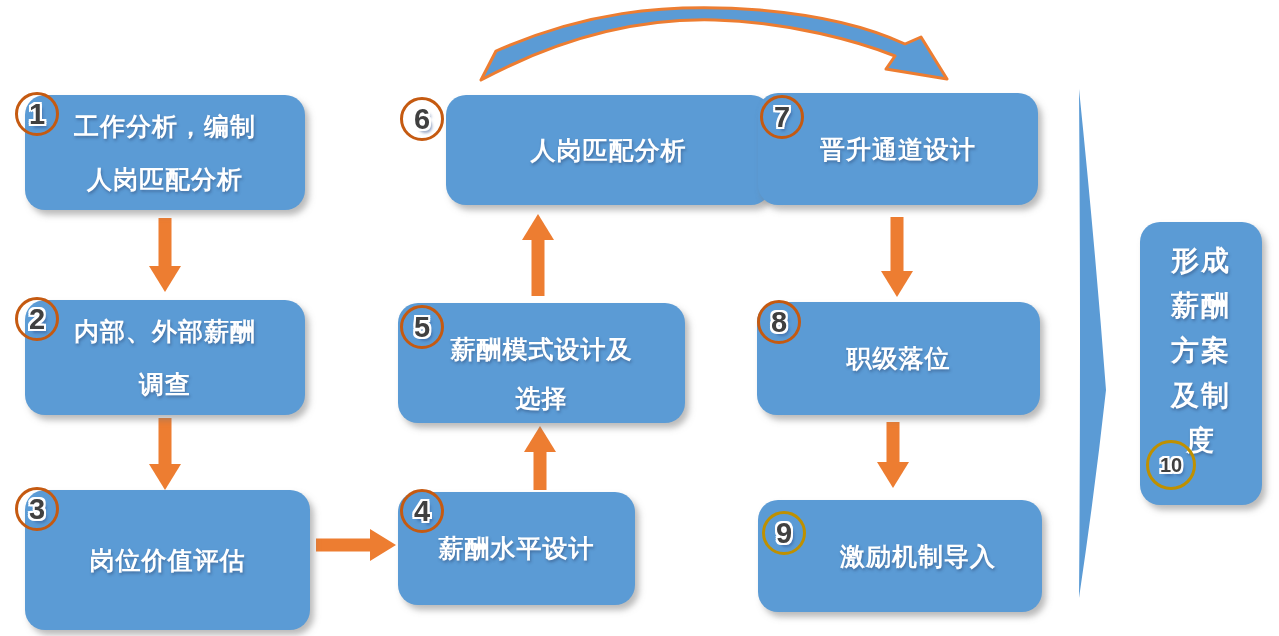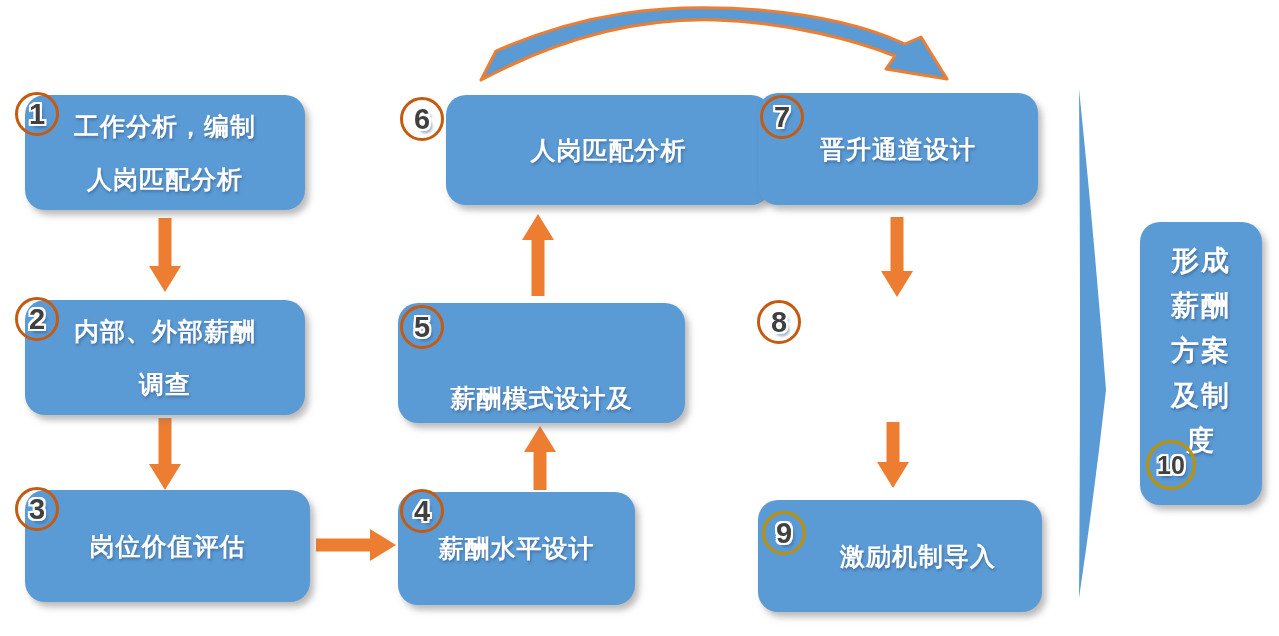--- a/index.html
+++ b/index.html
@@ -38,21 +38,21 @@
     font-size:25px;font-weight:bold;
     color:var(--step-text);
     line-height:53px;
     letter-spacing:1px;
     text-shadow:1px 2px 3px rgba(40,60,100,.45);
   }
   .line:empty{display:none;}
   
   .b1{left:25px;top:95px;width:280px;height:115px;}
   .b2{left:25px;top:300px;width:280px;height:115px;align-items:center;}
-  .b3{left:25px;top:490px;width:285px;height:112px;}
+  .b3{left:25px;top:490px;width:285px;height:140px;}
   .b4{left:398px;top:492px;width:237px;height:113px;}
   .b5{left:398px;top:303px;width:287px;height:120px;align-items:flex-end;}
   .b5 .line{line-height:49px;}
   .b6{left:398px;top:95px;width:325px;height:110px;margin-left:48px;}
   .b7{left:758px;top:93px;width:280px;height:112px;align-items:center;}
   .b8{left:757px;top:302px;width:283px;height:113px;}
   .b9{left:758px;top:500px;width:284px;height:112px;}
   .b9 .lines{padding-left:36px;}
   .b10{left:1140px;top:222px;width:122px;height:283px;align-items:flex-start;}
   .b10 .lines{padding-top:16px;}
@@ -74,21 +74,21 @@
     font-size:29px;font-weight:bold;line-height:1;
     color:var(--number-text);
     text-shadow:
       -2px -2px 0 #fff, 2px -2px 0 #fff,
       -2px  2px 0 #fff, 2px  2px 0 #fff,
       -2px  0   0 #fff, 2px  0   0 #fff,
        0   -2px 0 #fff, 0    2px 0 #fff,
        3px 4px 3px rgba(50,80,140,.55);
   }
   .badge.two{width:50px;height:50px;}
-  .badge.two .num{font-size:25px;}
+  .badge.two .num{font-size:20px;}
   .bg1{left:15px;top:92px;}
   .bg2{left:15px;top:297px;}
   .bg3{left:15px;top:487px;}
   .bg4{left:400px;top:489px;}
   .bg5{left:400px;top:305px;}
   .bg6{left:400px;top:97px;}
   .bg7{left:760px;top:95px;}
   .bg8{left:757px;top:300px;}
   .bg9{left:762px;top:511px;}
   .bg10{left:1146px;top:440px;}
@@ -167,35 +167,41 @@
 
   <div class="box b4">
     <div class="lines">
       <div class="line">薪酬水平设计</div>
     </div>
   </div>
 
   <div class="box b5">
     <div class="lines">
       <div class="line">薪酬模式设计及</div>
+      <div class="line">选择</div>
     </div>
   </div>
 
   <div class="box b6">
     <div class="lines">
       <div class="line">人岗匹配分析</div>
     </div>
   </div>
 
   <div class="box b7">
     <div class="lines">
       <div class="line">晋升通道设计</div>
     </div>
   </div>
 
+  <div class="box b8">
+    <div class="lines">
+      <div class="line">职级落位</div>
+    </div>
+  </div>
 
   <div class="box b9">
     <div class="lines">
       <div class="line">激励机制导入</div>
     </div>
   </div>
 
   <div class="box b10">
     <div class="lines">
       <div class="line">形成薪酬方案及制度</div>

